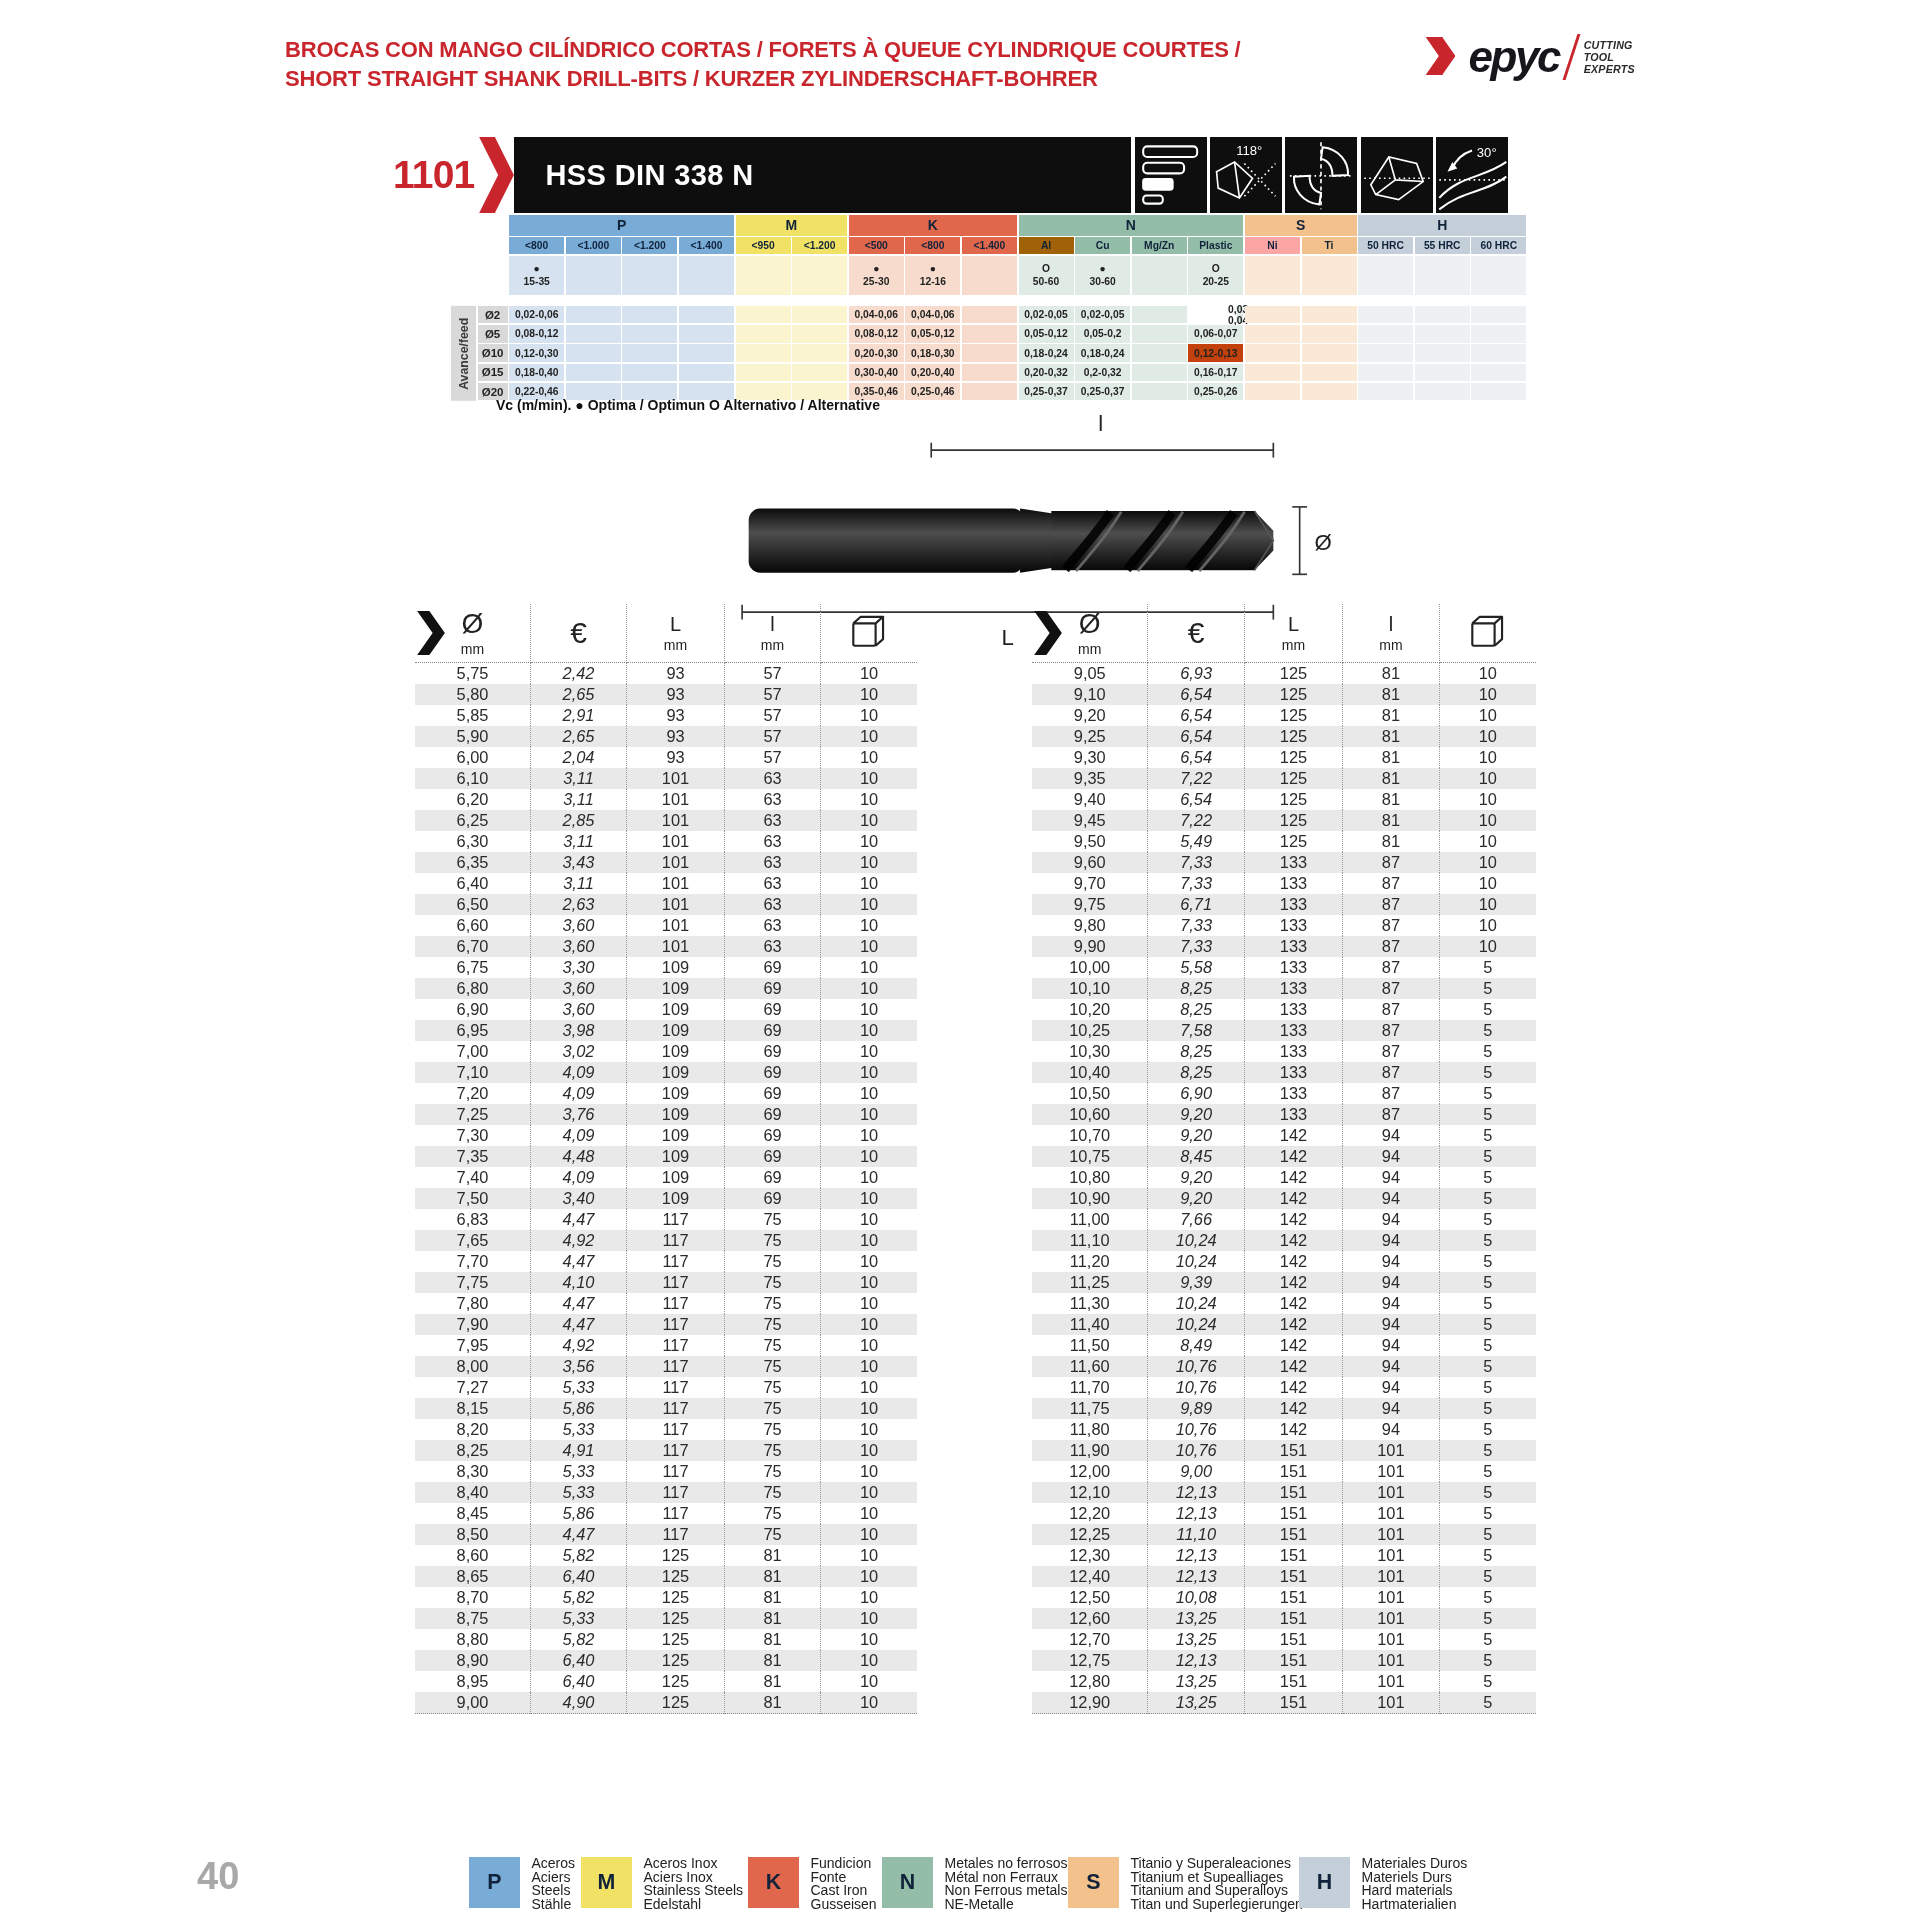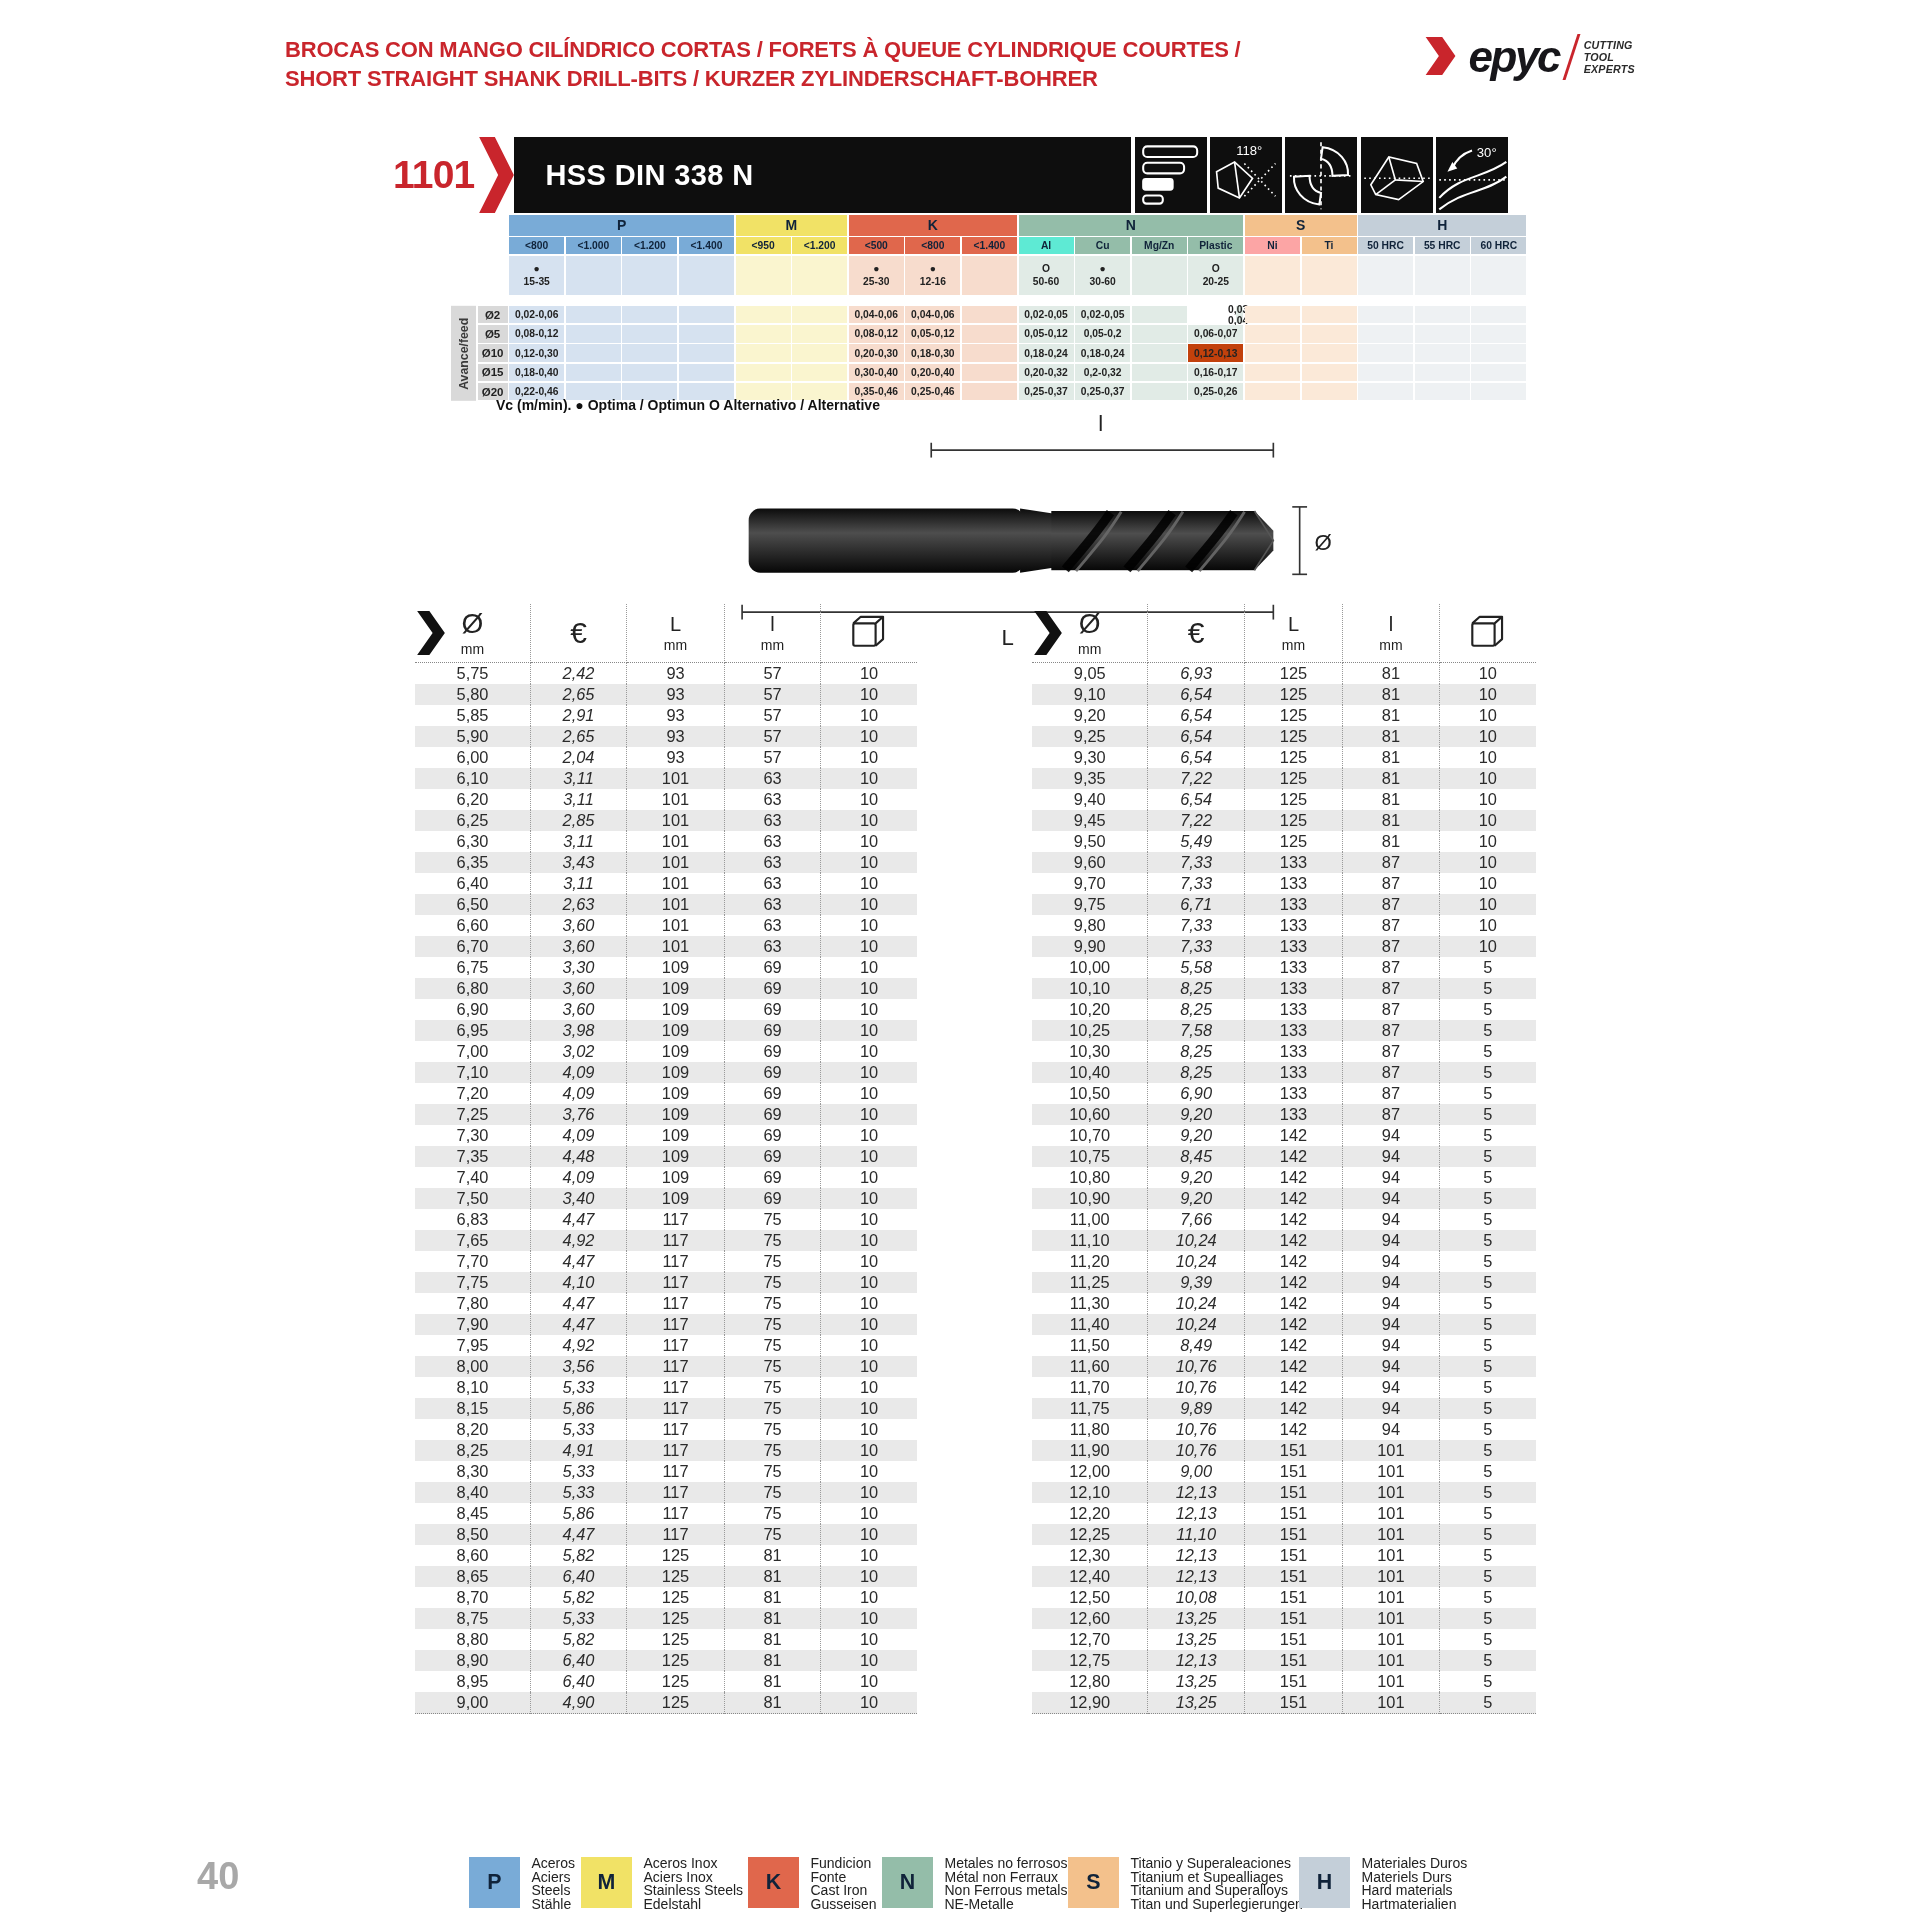--- a/index.html
+++ b/index.html
@@ -165,21 +165,21 @@
     <div class="sg-sub" style="grid-area: 2 / 5; background: rgb(121, 171, 215);">&lt;1.200</div>
     <div class="sg-sub" style="grid-area: 2 / 6; background: rgb(121, 171, 215);">&lt;1.400</div>
     <div class="sg-band" style="grid-area: 1 / 7 / auto / span 2; background: rgb(241, 226, 102);">M</div>
     <div class="sg-sub" style="grid-area: 2 / 7; background: rgb(241, 226, 102);">&lt;950</div>
     <div class="sg-sub" style="grid-area: 2 / 8; background: rgb(241, 226, 102);">&lt;1.200</div>
     <div class="sg-band" style="grid-area: 1 / 9 / auto / span 3; background: rgb(224, 103, 76);">K</div>
     <div class="sg-sub" style="grid-area: 2 / 9; background: rgb(224, 103, 76);">&lt;500</div>
     <div class="sg-sub" style="grid-area: 2 / 10; background: rgb(224, 103, 76);">&lt;800</div>
     <div class="sg-sub" style="grid-area: 2 / 11; background: rgb(224, 103, 76);">&lt;1.400</div>
     <div class="sg-band" style="grid-area: 1 / 12 / auto / span 4; background: rgb(148, 189, 169);">N</div>
-    <div class="sg-sub" style="grid-area: 2 / 12; background: #5eead4; text-align: right;">Al</div>
+    <div class="sg-sub" style="grid-area: 2 / 12; background: #a16207; text-align: right;">Al</div>
     <div class="sg-sub" style="grid-area: 2 / 13; background: rgb(148, 189, 169);">Cu</div>
     <div class="sg-sub" style="grid-area: 2 / 14; background: rgb(148, 189, 169);">Mg/Zn</div>
     <div class="sg-sub" style="grid-area: 2 / 15; background: rgb(148, 189, 169);">Plastic</div>
     <div class="sg-band" style="grid-area: 1 / 16 / auto / span 2; background: rgb(243, 193, 140);">S</div>
     <div class="sg-sub" style="grid-area: 2 / 16; background: #fca5a5;">Ni</div>
     <div class="sg-sub" style="grid-area: 2 / 17; background: rgb(243, 193, 140);">Ti</div>
     <div class="sg-band" style="grid-area: 1 / 18 / auto / span 3; background: rgb(196, 207, 217);">H</div>
     <div class="sg-sub" style="grid-area: 2 / 18; background: rgb(196, 207, 217);">50 HRC</div>
     <div class="sg-sub" style="grid-area: 2 / 19; background: rgb(196, 207, 217);">55 HRC</div>
     <div class="sg-sub" style="grid-area: 2 / 20; background: rgb(196, 207, 217);">60 HRC</div>
@@ -648,21 +648,21 @@
           <td>10</td>
         </tr>
         <tr>
           <td>8,00</td>
           <td>3,56</td>
           <td>117</td>
           <td>75</td>
           <td>10</td>
         </tr>
         <tr>
-          <td>8,10</td>
+          <td>7,27</td>
           <td>5,33</td>
           <td>117</td>
           <td>75</td>
           <td>10</td>
         </tr>
         <tr>
           <td>8,15</td>
           <td>5,86</td>
           <td>117</td>
           <td>75</td>

